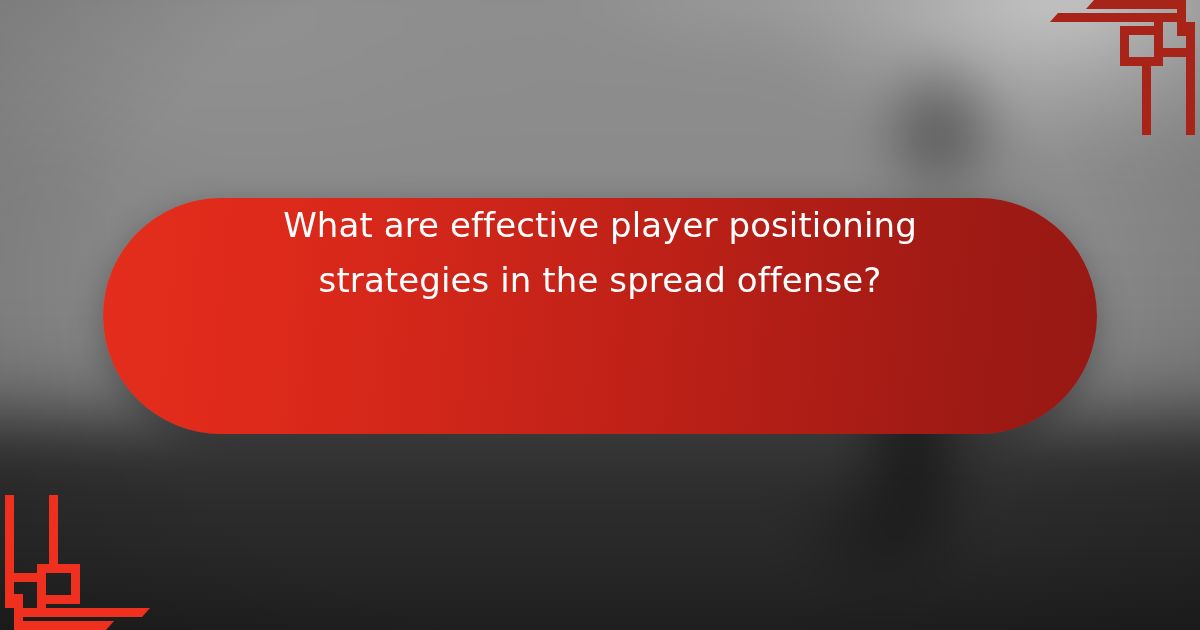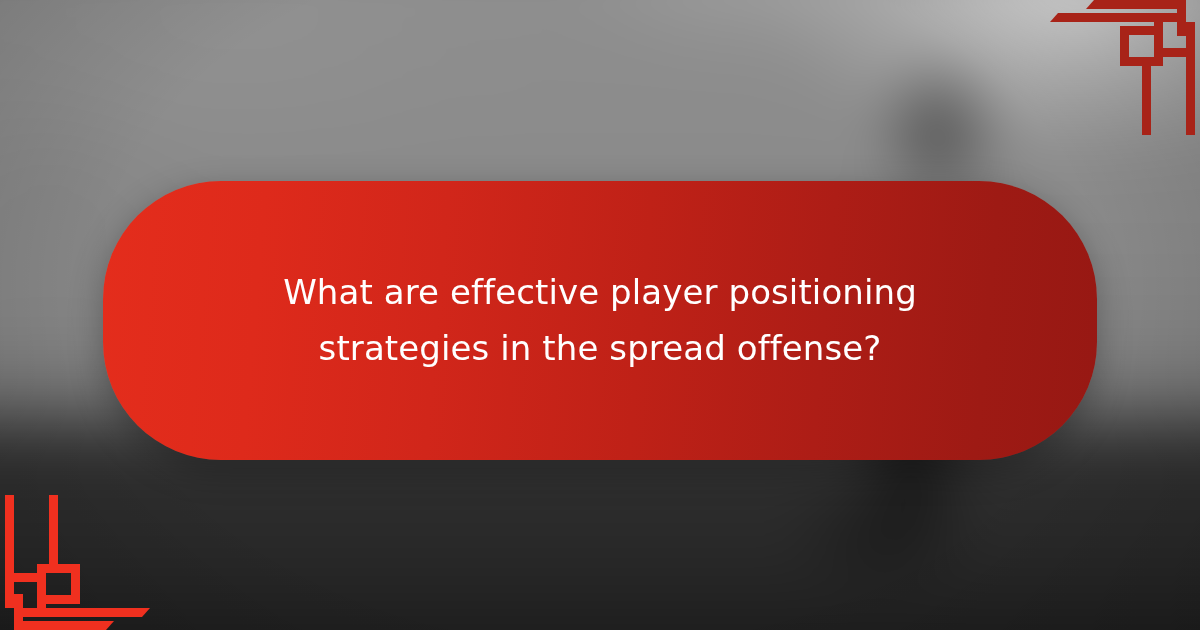--- a/index.html
+++ b/index.html
@@ -71,35 +71,34 @@
     bottom: 0;
     left: 0;
     width: 210px;
     height: 135px;
   }
 
   
   .question-card {
     position: absolute;
     left: 103px;
-    top: 181px;
+    top: 198px;
     width: 994px;
-    height: 279px;
+    height: 236px;
     border-radius: 118px;
     background: linear-gradient(95deg,
         #e42d1c 0%,
         #de2a1b 16%,
         #d1261a 34%,
         #bf2117 54%,
         #ad1d16 72%,
         #9e1a14 88%,
         #971813 100%);
     box-shadow: 0 10px 34px rgba(0,0,0,0.30);
     display: flex;
-    align-items: center;
     justify-content: center;
     box-sizing: border-box;
     padding: 0 78px;
   }
 
   .question-text {
     color: #ffffff;
     font-size: 34px;
     line-height: 1.62;
     font-weight: 400;

